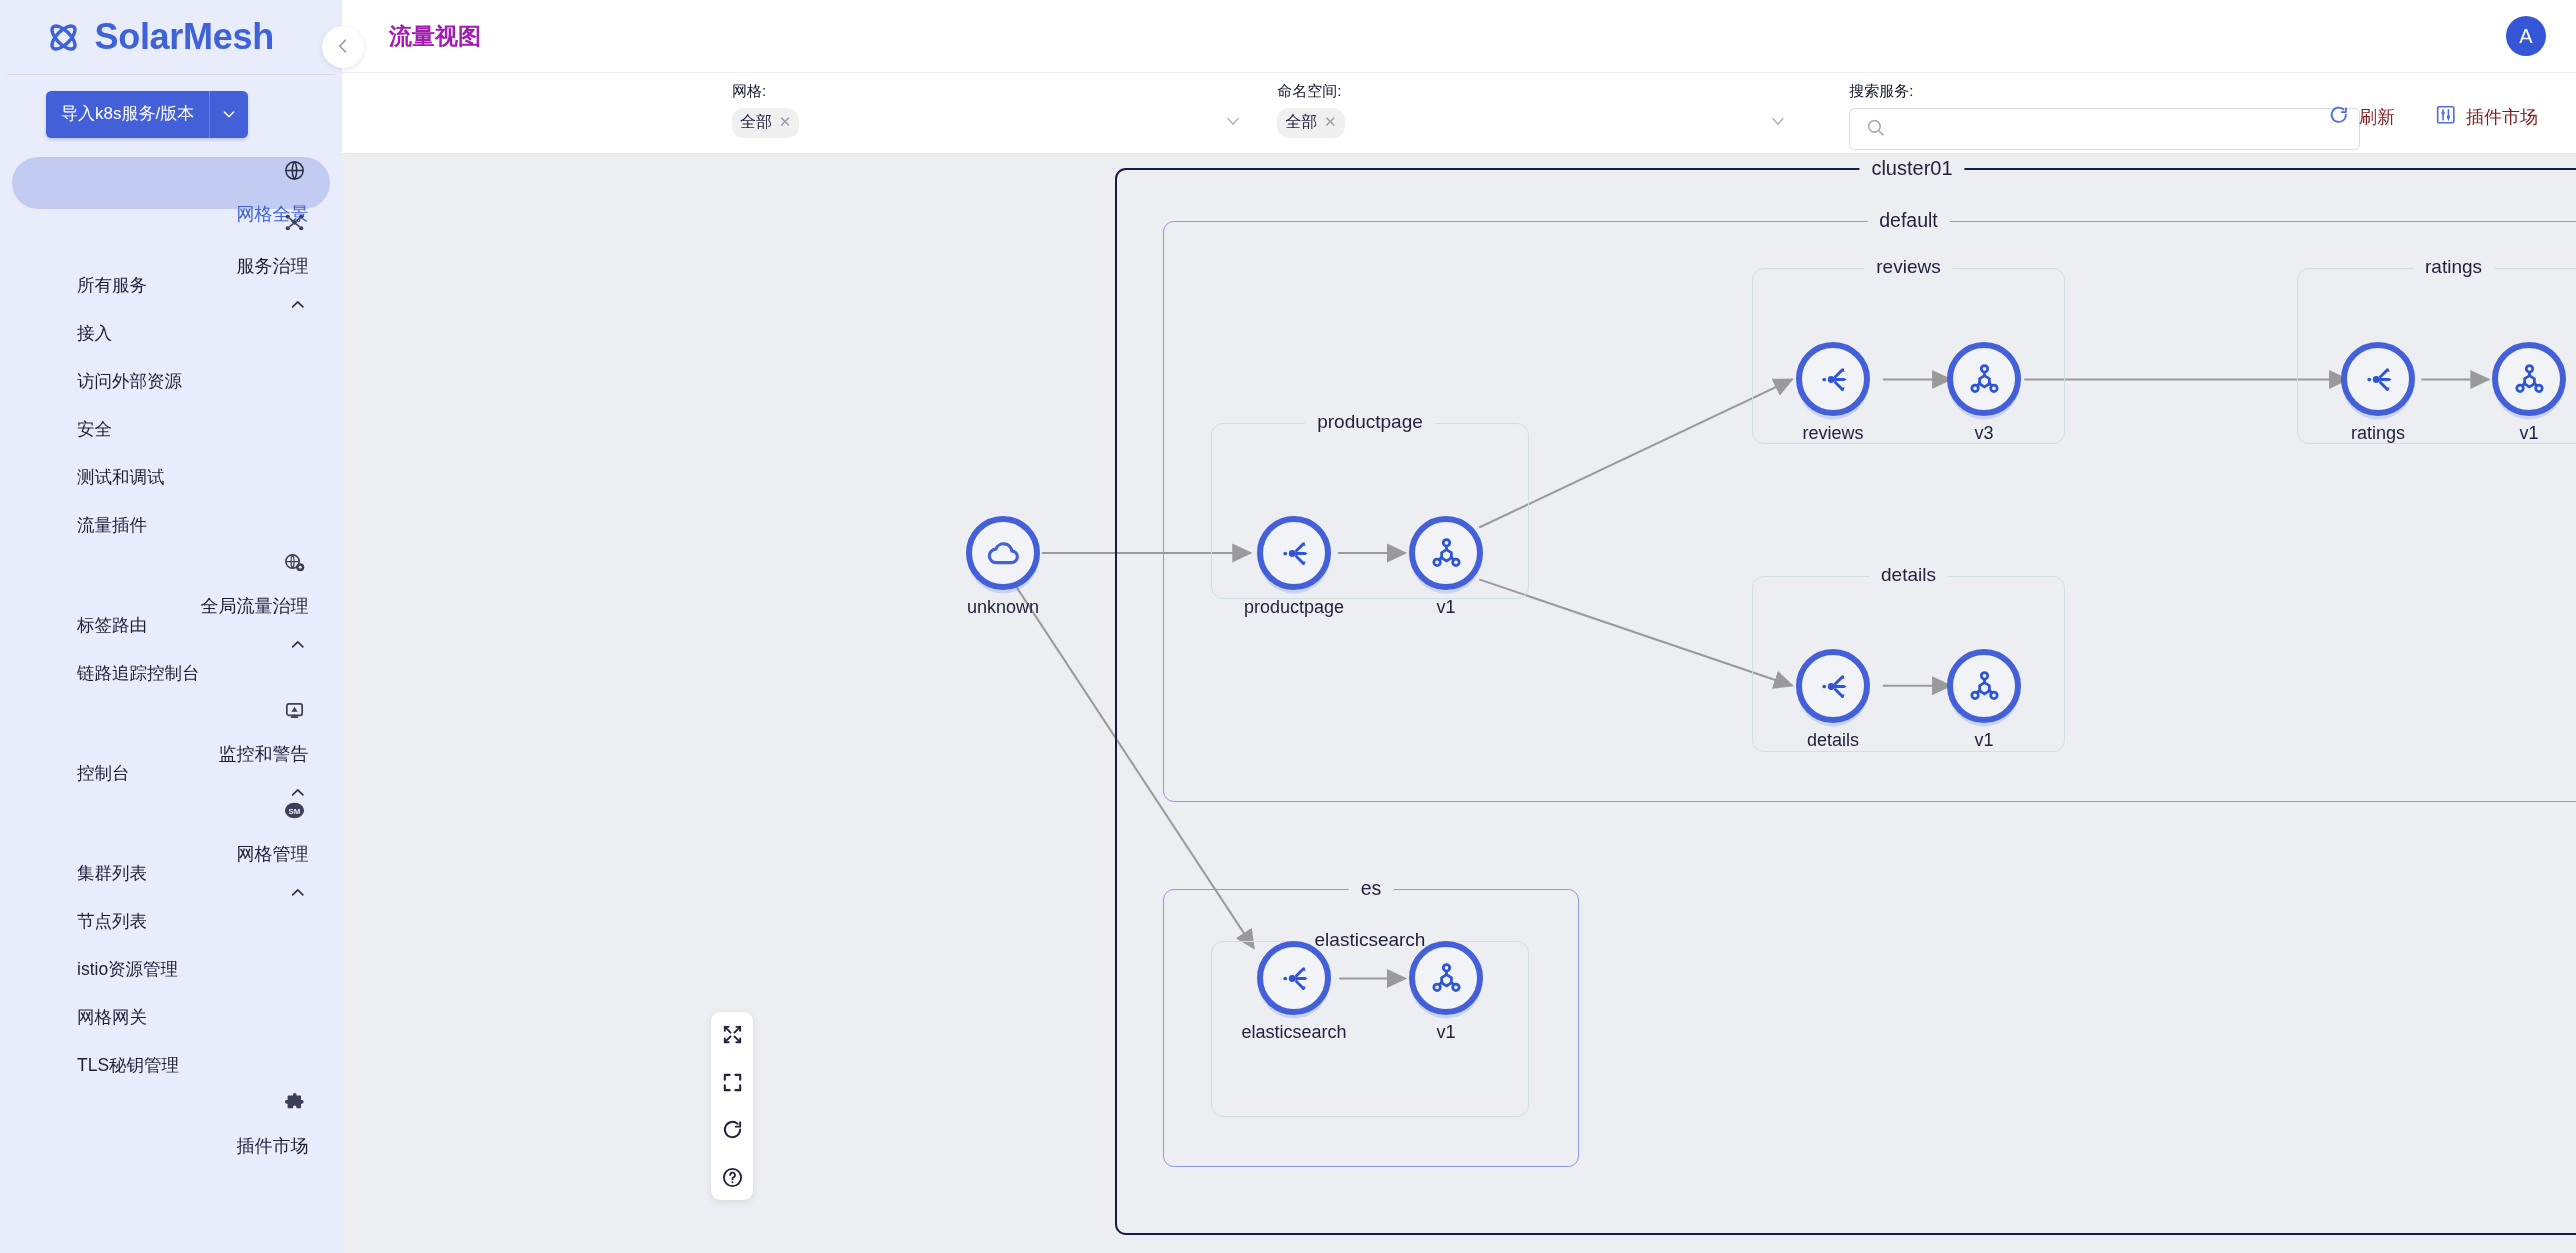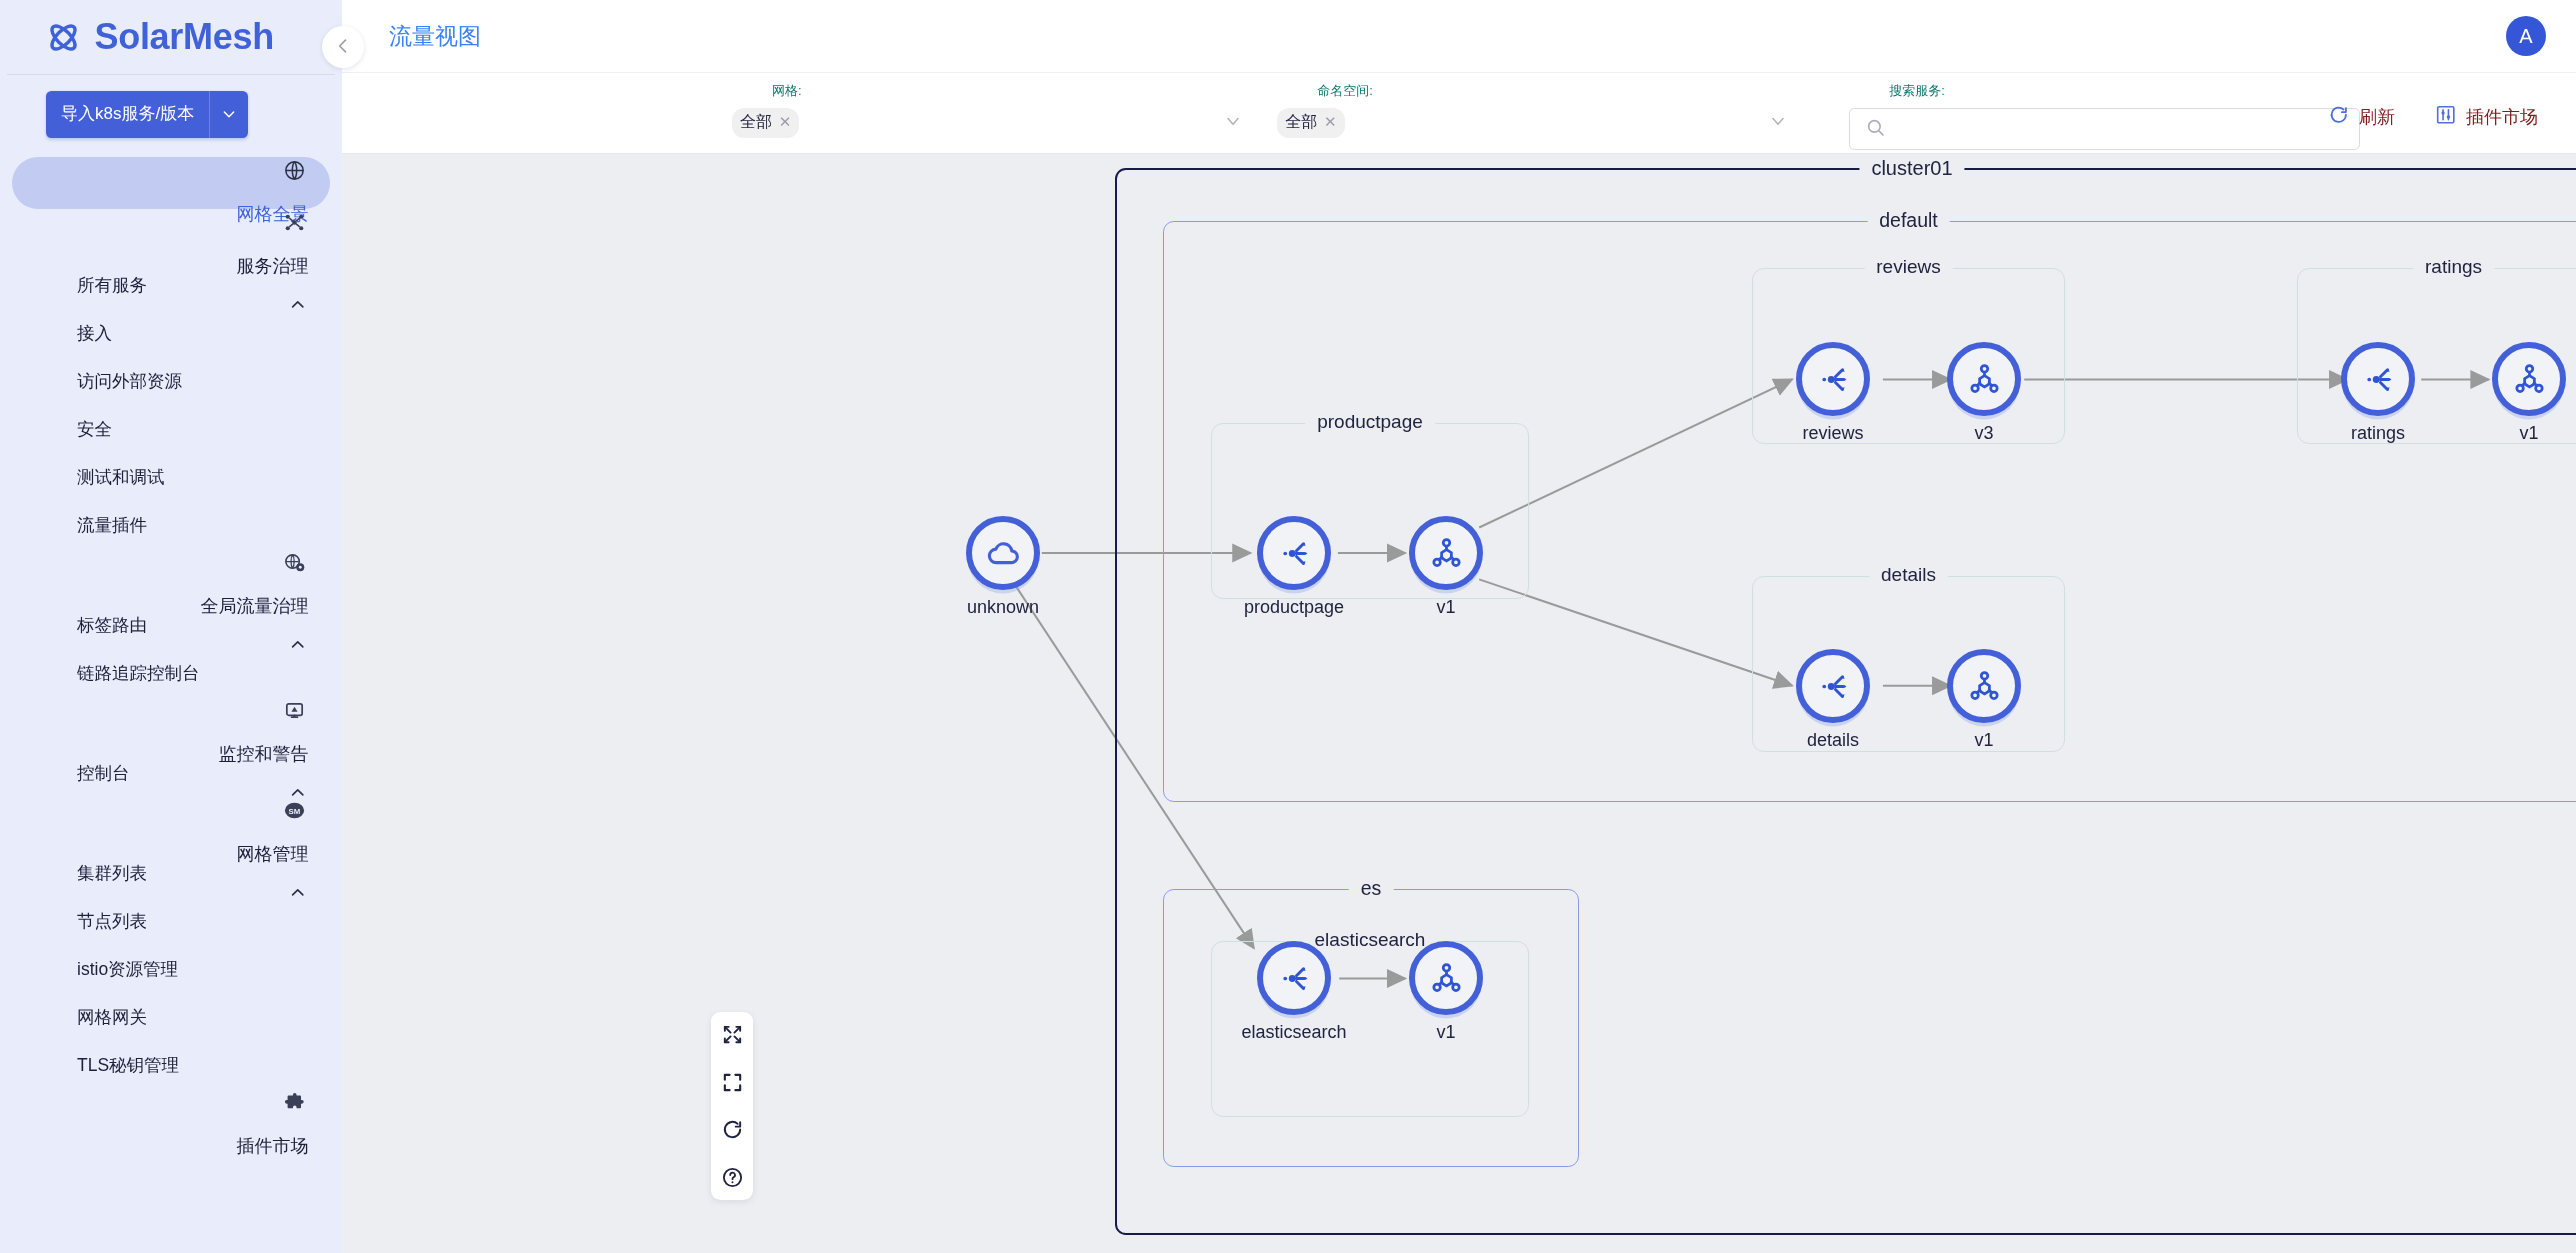--- a/index.html
+++ b/index.html
@@ -49,38 +49,38 @@
     height:48px; display:flex; align-items:center;
     padding-left:65px; font-size:17.5px; color:#1d1f39; border-radius:27px;
   }
 
   
   .main{ flex:1 1 auto; height:1253px; position:relative; background:#eceef2; }
   .topbar{
     height:73px; background:#fff; display:flex; align-items:center;
     padding-left:47px; position:relative; border-bottom:0.7px solid #eef0f4;
   }
-  .page-title{ font-size:23px; font-weight:normal; color:#3b82f6; }
+  .page-title{ font-size:23px; font-weight:bold; color:#a21caf; }
   .avatar{
     position:absolute; right:30px; top:50%; transform:translateY(-50%);
     width:40px; height:40px; border-radius:50%; background:#3556d6; color:#fff;
     display:flex; align-items:center; justify-content:center; font-size:20px;
   }
   .collapse-btn{
     position:absolute; left:-20px; top:25.6px; width:42px; height:42px; border-radius:50%;
     background:#fff; box-shadow:0 1.3px 5.4px rgba(40,50,90,.13);
     display:flex; align-items:center; justify-content:center; z-index:9;
   }
 
   .filterbar{
     height:81px; background:#fff; display:flex; align-items:flex-start;
     padding:9.4px 0 0 0; position:relative; border-bottom:0.7px solid #e6e8ee;
   }
   .filter{ position:relative; height:100%; }
-  .filter-label{ font-size:13px; color:#0f766e; position:absolute; top:0; left:0;margin-left:40px; }
+  .filter-label{ font-size:15px; color:#0f172a; position:absolute; top:0; left:0; }
   .filter-ctl{
     position:absolute; top:25.6px; left:0; display:flex; align-items:center;
   }
   .tag{
     background:#f0f0f0; border-radius:12px; padding:4px 8px 5.4px;
     font-size:16px; color:#21243f; display:flex; align-items:center; gap:6.7px;
   }
   .tag .x{ color:#9a9daa; font-size:15px; }
   .sel-caret{ color:#b0b3bf; font-size:17.5px; }
   .search-box{

